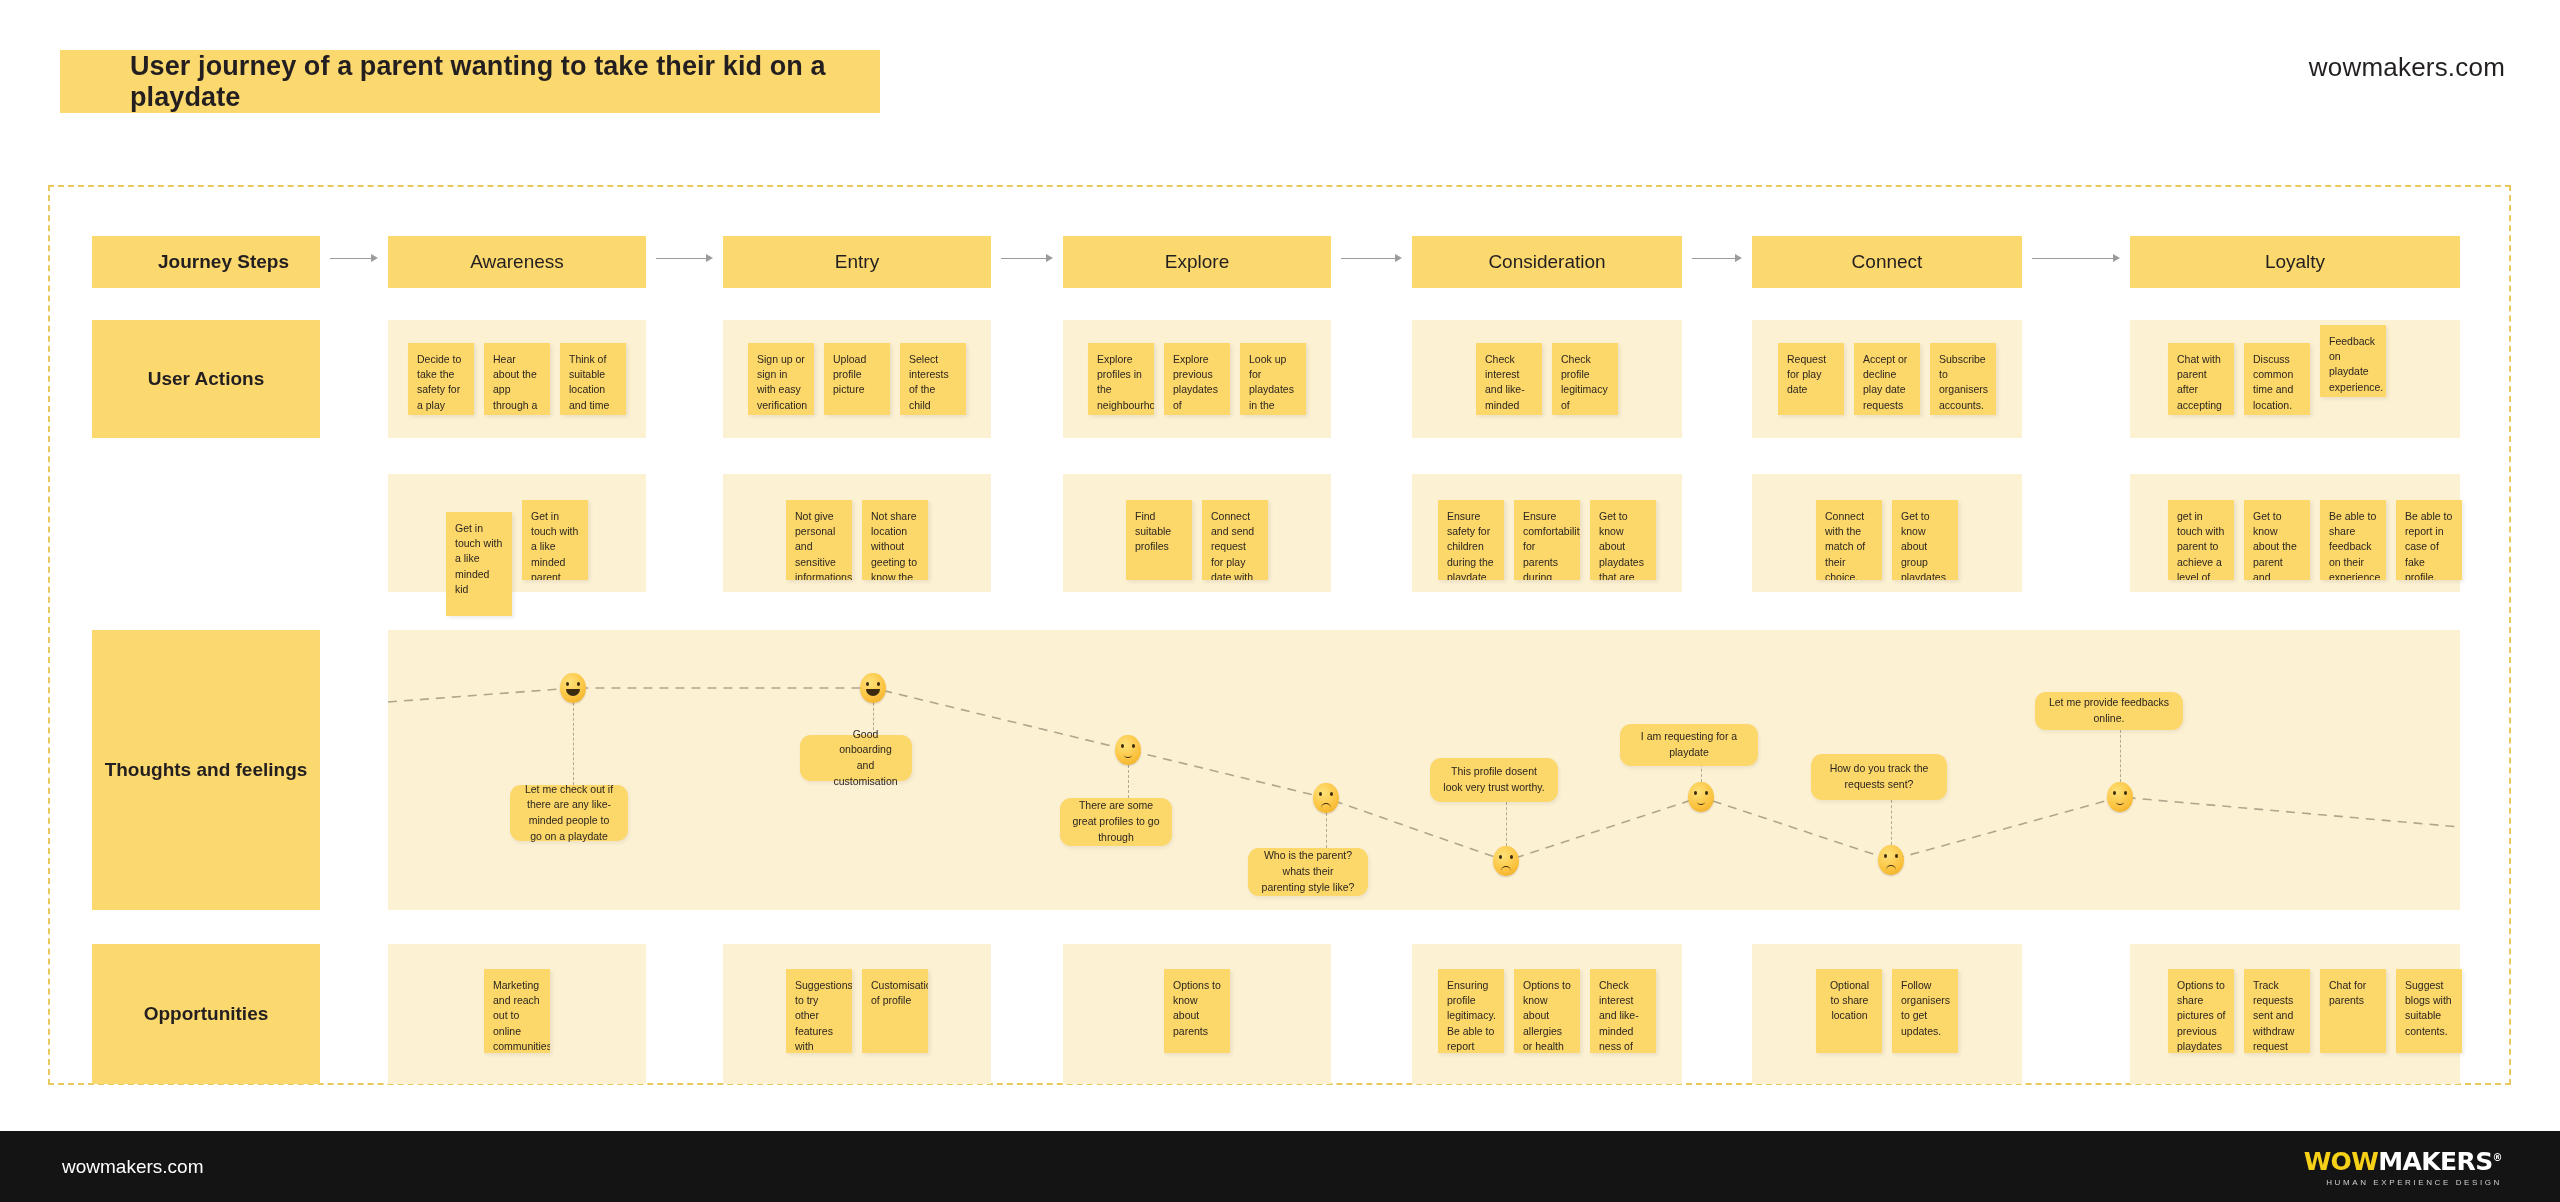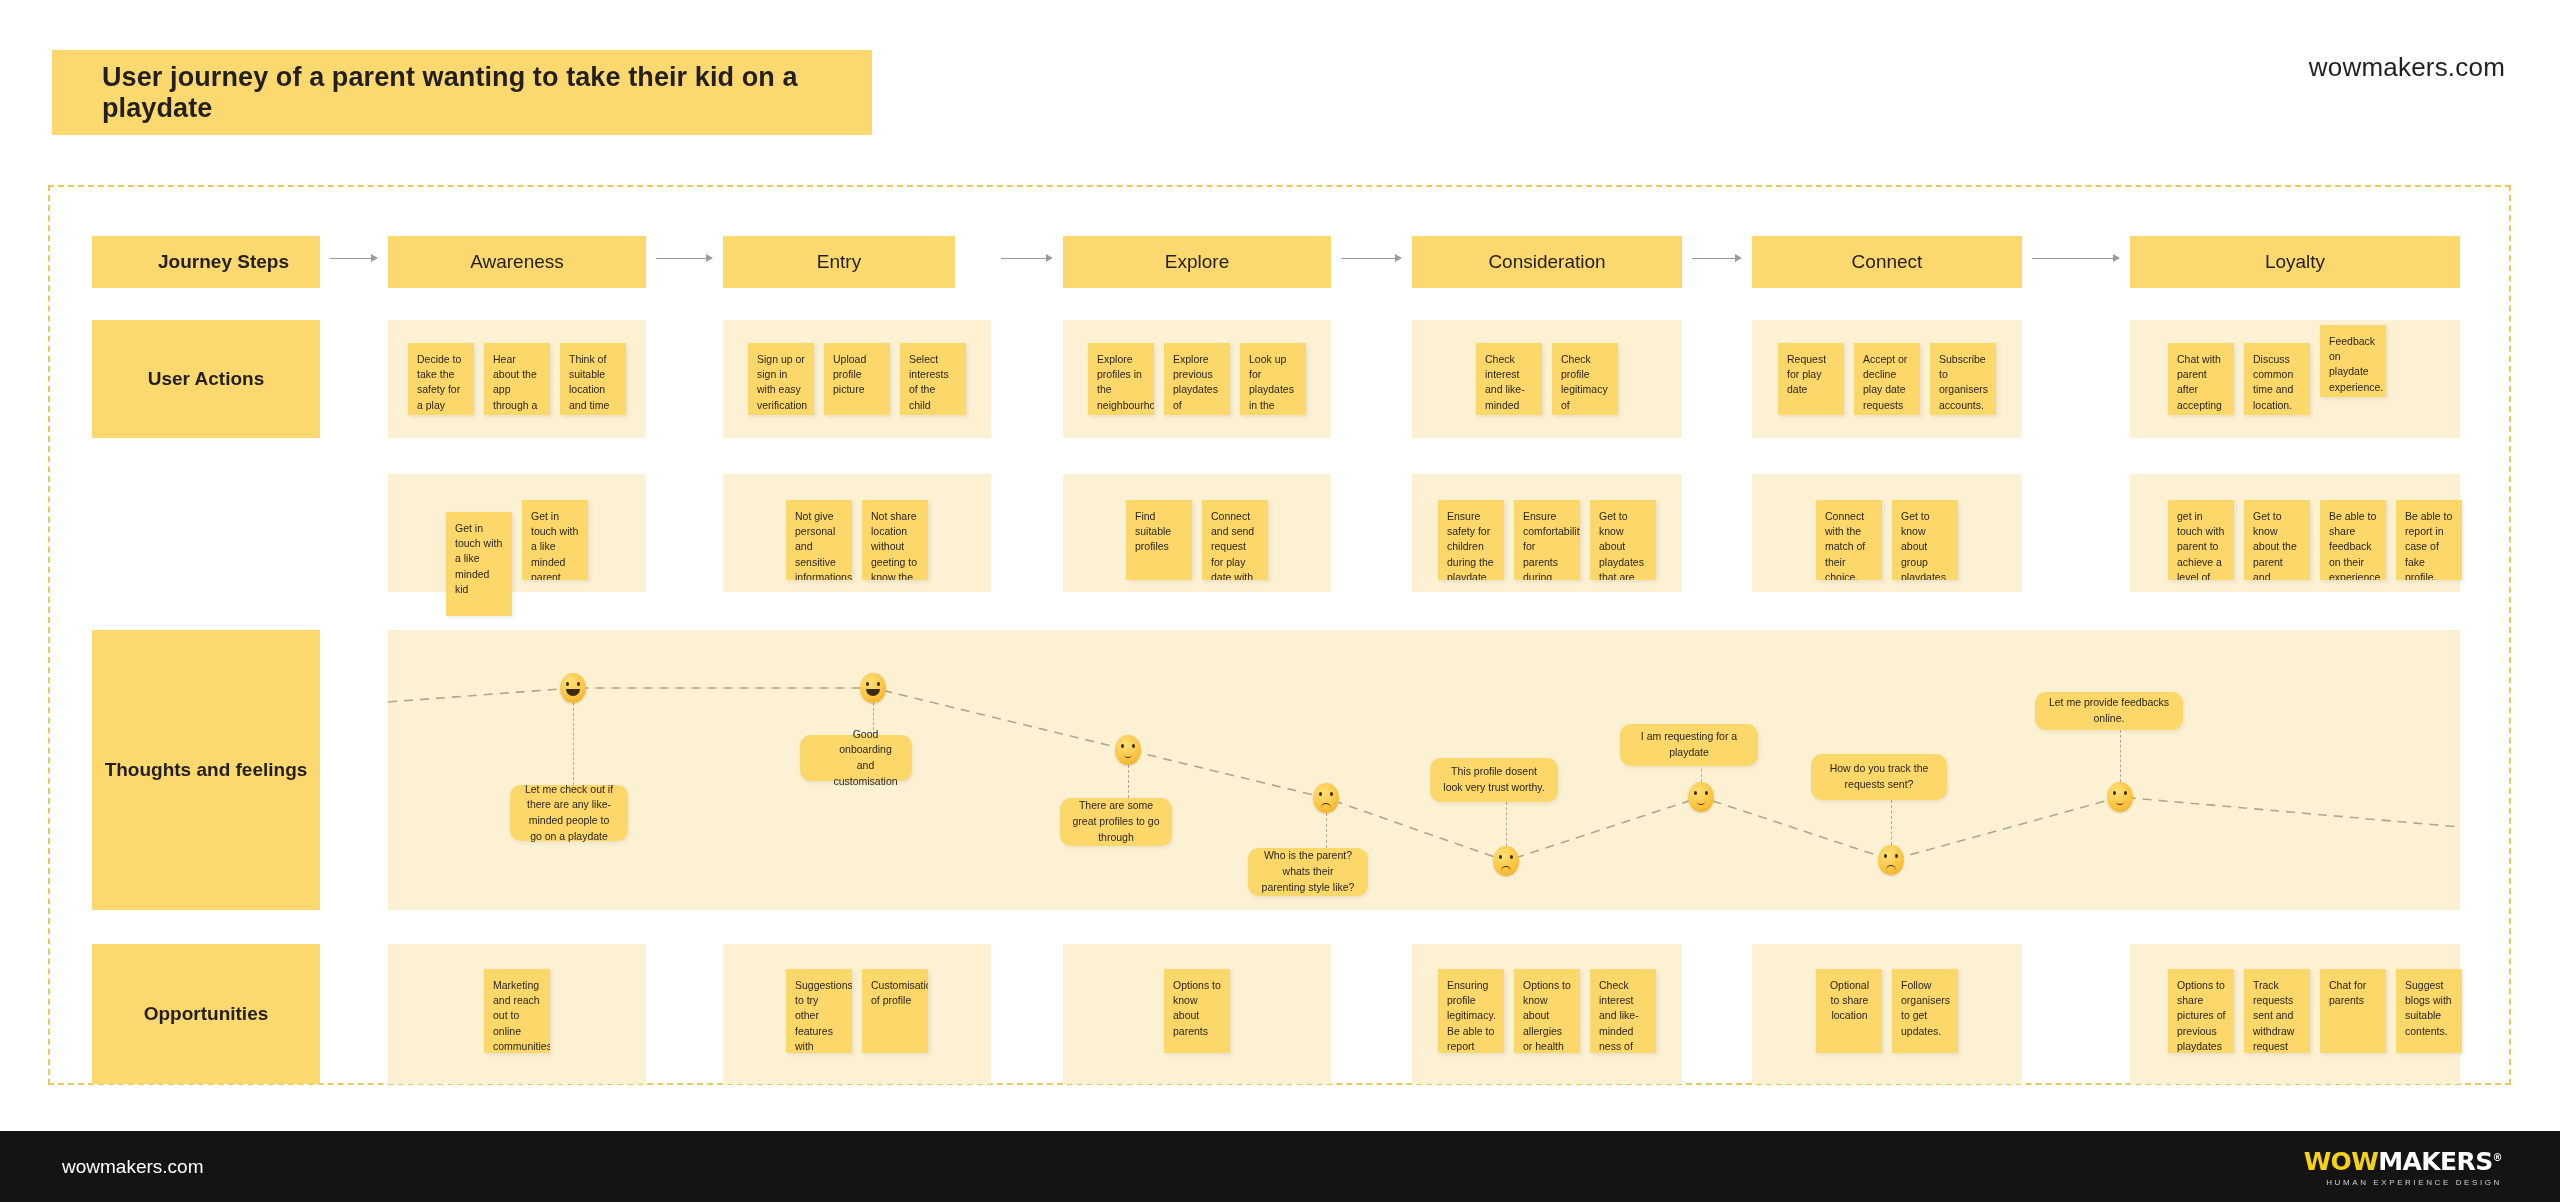--- a/index.html
+++ b/index.html
@@ -9,25 +9,25 @@
     height: 1202px;
     background: #ffffff;
     font-family: "Liberation Sans", sans-serif;
     overflow: hidden;
   }
   #root { position: relative; width: 2560px; height: 1202px; background:#fff; }
 
   
   .title-banner {
     position: absolute;
-    left: 52px; top: 50px;
-    width: 820px; height: 85px;
+    left: 60px; top: 50px;
+    width: 820px; height: 63px;
     background: #fcd96e;
     display: flex; align-items: center;
-    padding-left: 50px;
+    padding-left: 70px;
   }
   .title-banner .title-text {
     font-size: 27px; font-weight: 700; color: #231f20;
     letter-spacing: 0.1px;
   }
   .brand-top {
     position: absolute;
     right: 55px; top: 52px;
     font-size: 26px; color: #231f20; font-weight: 400;
     letter-spacing: 0.2px;
@@ -194,21 +194,21 @@
 
   <div class="board"></div>
 
   <div class="row-label" style="left:92px; top:236px; width:228px; height:52px;padding-left:35px;">Journey Steps</div>
   <div class="row-label" style="left:92px; top:320px; width:228px; height:118px;">User Actions</div>
   <div class="row-label" style="left:92px; top:630px; width:228px; height:280px;">Thoughts and feelings</div>
   <div class="row-label" style="left:92px; top:944px; width:228px; height:140px;">Opportunities</div>
 
   <div id="steps-layer">
       <div class="step-chip" style="left: 388px; top: 236px; width: 258px;">Awareness</div>
-      <div class="step-chip" style="left: 723px; top: 236px; width: 232px;">Entry</div>
+      <div class="step-chip" style="left: 723px; top: 236px; width: 268px;">Entry</div>
       <div class="step-chip" style="left: 1063px; top: 236px; width: 268px;">Explore</div>
       <div class="step-chip" style="left: 1412px; top: 236px; width: 270px;">Consideration</div>
       <div class="step-chip" style="left: 1752px; top: 236px; width: 270px;">Connect</div>
       <div class="step-chip" style="left: 2130px; top: 236px; width: 330px;">Loyalty</div>
       <div class="step-arrow" style="left: 330px; width: 48px;">
         <div class="line"></div>
         <div class="head"></div>
       </div>
       <div class="step-arrow" style="left: 656px; width: 57px;">
         <div class="line"></div>

